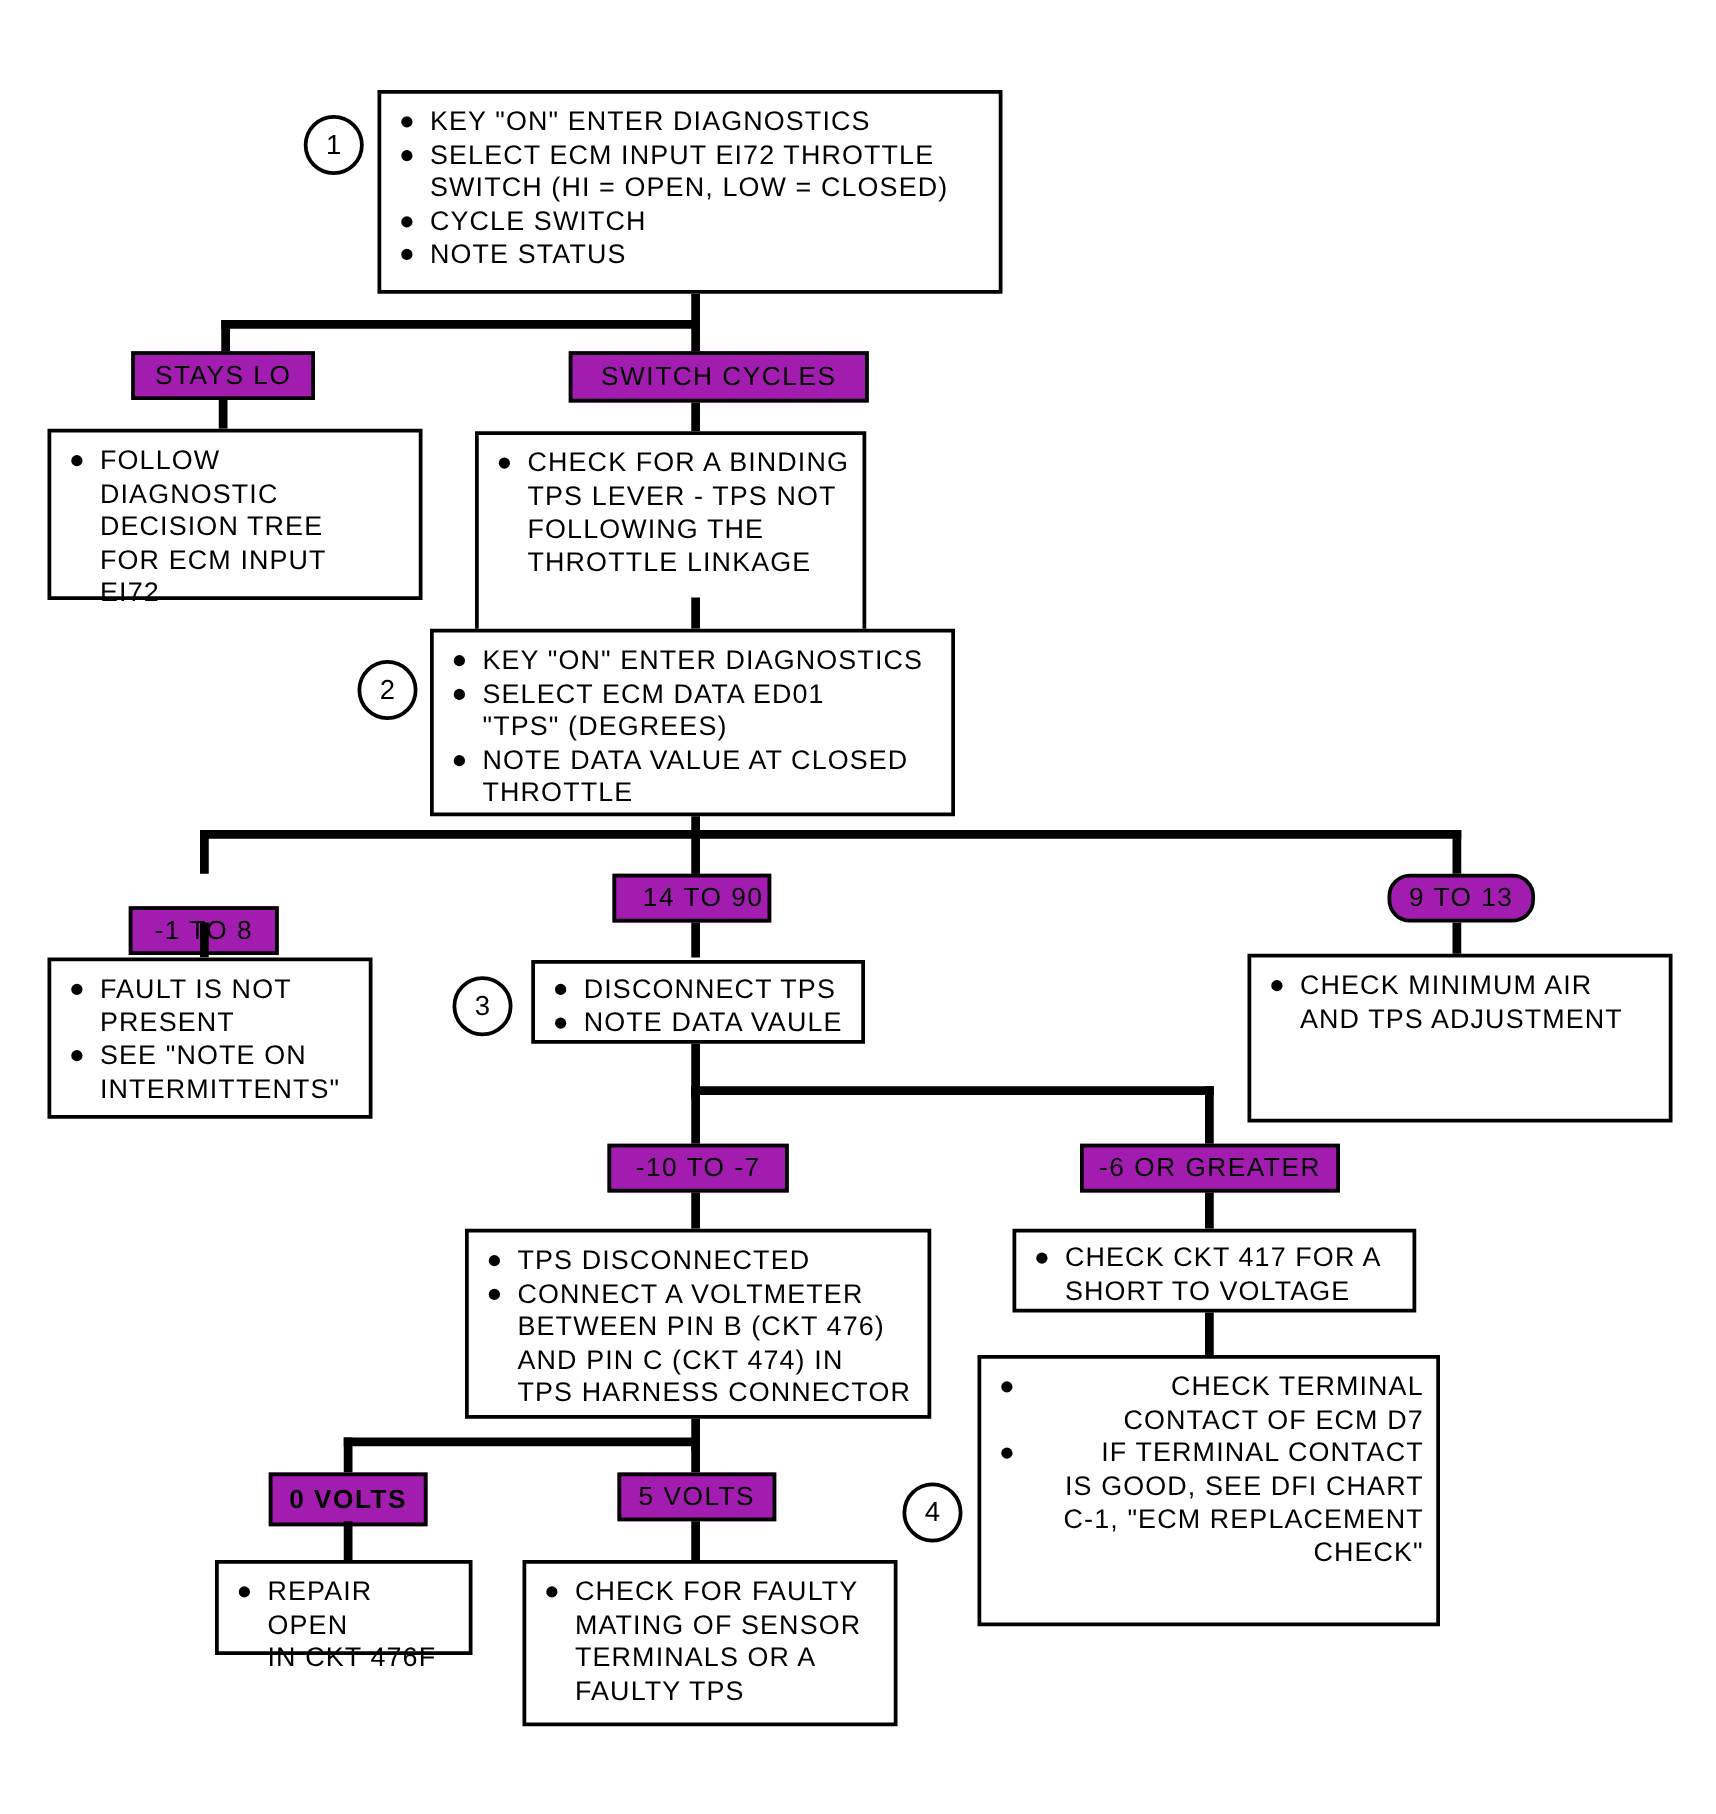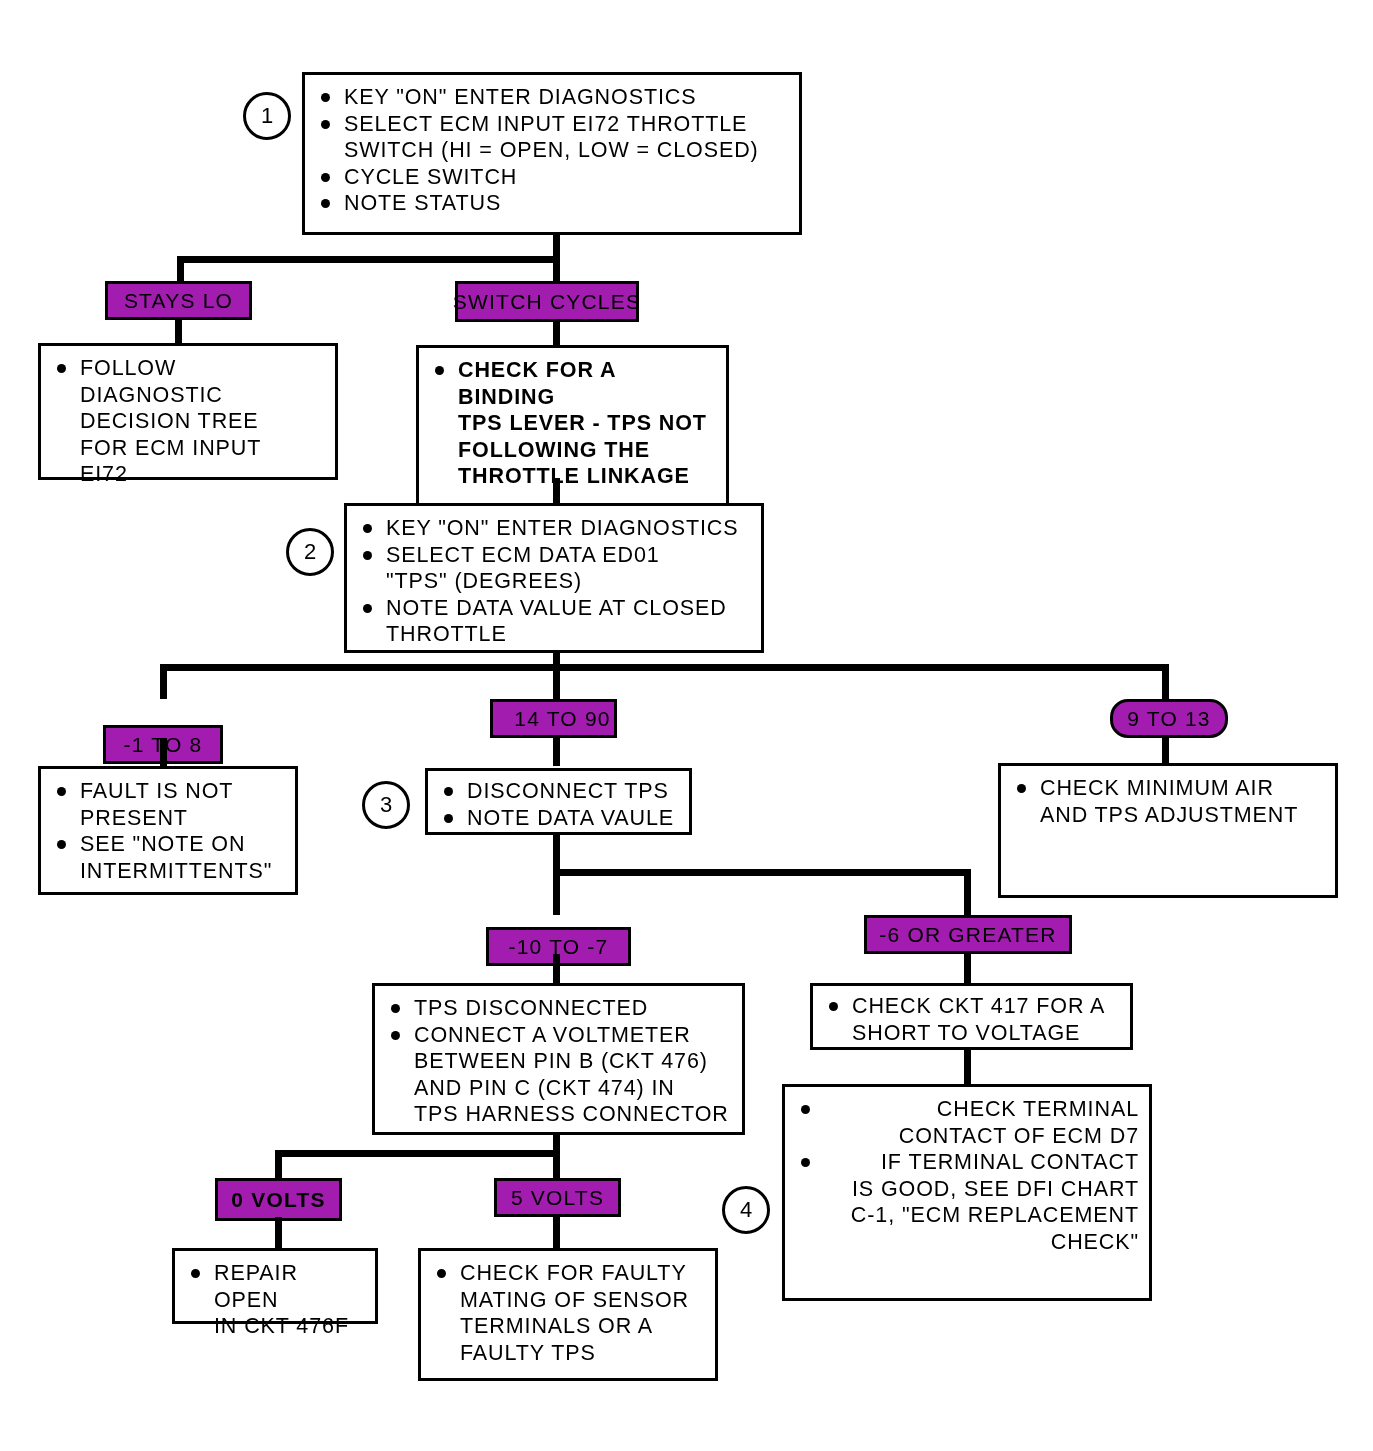--- a/index.html
+++ b/index.html
@@ -90,35 +90,35 @@
       <li>CYCLE SWITCH</li>
       <li>NOTE STATUS</li>
     </ul>
   </div>
 
   <div class="v" style="left:553px;top:235px;height:46px;"></div>
   <div class="h" style="left:177px;top:256px;width:383px;"></div>
   <div class="v" style="left:177px;top:256px;height:25px;"></div>
 
   <div class="label-box" style="left:105px;top:281px;width:147px;height:39px;">STAYS LO</div>
-  <div class="label-box" style="left:455px;top:281px;width:184px;height:41px;">SWITCH CYCLES</div>
+  <div class="label-box" style="left:455px;top:281px;width:240px;height:41px;">SWITCH CYCLES</div>
 
   <div class="v" style="left:175px;top:320px;height:23px;"></div>
   <div class="v" style="left:553px;top:322px;height:23px;"></div>
 
   <div class="box" style="left:38px;top:343px;width:300px;height:137px;">
     <ul class="bullets">
       <li>FOLLOW DIAGNOSTIC
 DECISION TREE
 FOR ECM INPUT
 EI72</li>
     </ul>
   </div>
 
-  <div class="box" style="left:416px;top:345px;width:313px;height:162px;font-weight:bold;">
+  <div class="box" style="left:380px;top:345px;width:313px;height:162px;">
     <ul class="bullets">
       <li>CHECK FOR A BINDING
 TPS LEVER - TPS NOT
 FOLLOWING THE
 THROTTLE LINKAGE</li>
     </ul>
   </div>
 
   <div class="v" style="left:553px;top:478px;height:25px;"></div>
 
@@ -170,21 +170,21 @@
       <li>CHECK MINIMUM AIR
 AND TPS ADJUSTMENT</li>
     </ul>
   </div>
 
   <div class="v" style="left:553px;top:835px;height:44px;"></div>
   <div class="h" style="left:553px;top:869px;width:418px;"></div>
   <div class="v" style="left:964px;top:869px;height:46px;"></div>
   <div class="v" style="left:553px;top:869px;height:46px;"></div>
 
-  <div class="label-box" style="left:486px;top:915px;width:145px;height:39px;margin-top:12px;">-10 TO -7</div>
+  <div class="label-box" style="left:486px;top:915px;width:145px;height:39px;">-10 TO -7</div>
   <div class="label-box" style="left:864px;top:915px;width:208px;height:39px;">-6 OR GREATER</div>
 
   <div class="v" style="left:553px;top:954px;height:29px;"></div>
   <div class="v" style="left:964px;top:954px;height:29px;"></div>
 
   <div class="box" style="left:372px;top:983px;width:373px;height:152px;">
     <ul class="bullets">
       <li>TPS DISCONNECTED</li>
       <li>CONNECT A VOLTMETER
 BETWEEN PIN B (CKT 476)

